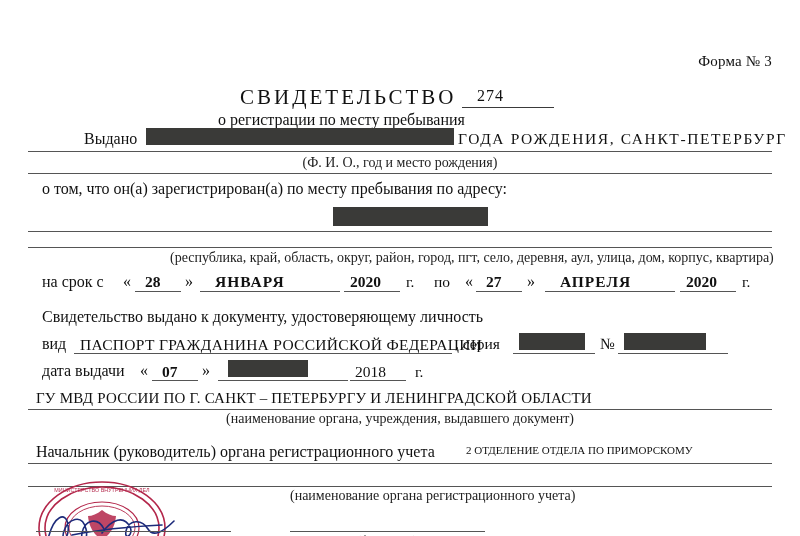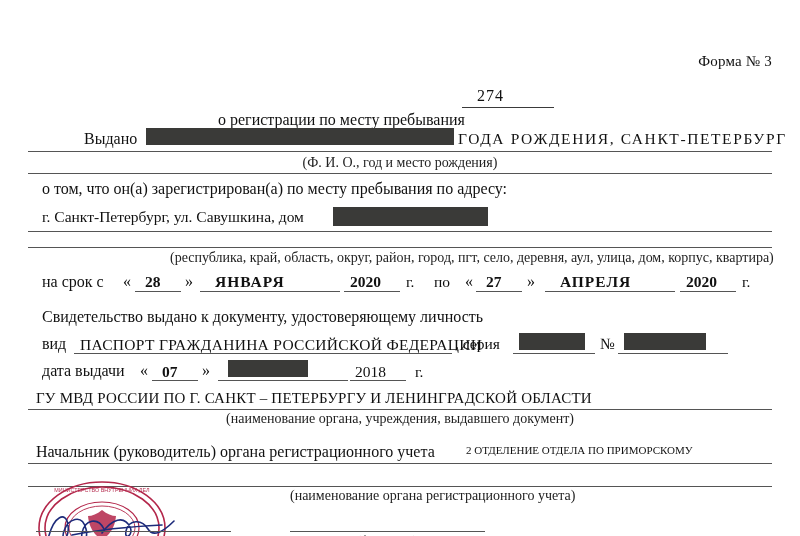--- a/index.html
+++ b/index.html
@@ -121,35 +121,35 @@
     background: #ffffff;
   }
 </style>
 </head>
 <body>
 
 <div class="page">
 
   <div class="form-no">Форма № 3</div>
 
+  <div class="title">СВИДЕТЕЛЬСТВО</div>
   <div class="title-num">274</div>
   <div class="title-num-rule"></div>
   <div class="subtitle">о регистрации по месту пребывания</div>
 
   <div class="row-label" style="left:84px; top:95px;">Выдано</div>
   <div class="redact" style="left:146px; top:93px; width:308px; height:17px;"></div>
   <div class="val val-sp" style="left:458px; top:95px;">ГОДА РОЖДЕНИЯ, САНКТ-ПЕТЕРБУРГ</div>
   <div class="rule" style="left:28px; top:116px; width:744px;"></div>
   <div class="caption" style="left:245px; top:120px; width:310px;">(Ф. И. О., год и место рождения)</div>
 
   <div class="rule" style="left:28px; top:138px; width:744px;"></div>
 
   <div class="row-label" style="left:42px; top:145px;">о том, что он(а) зарегистрирован(а) по месту пребывания по адресу:</div>
 
-  <div class="val" style="left:42px; top:173px;">г. Санкт-Петербург, ул. Савушкина, дом</div>
   <div class="redact" style="left:333px; top:172px; width:155px; height:19px;"></div>
   <div class="rule" style="left:28px; top:196px; width:744px;"></div>
   <div class="rule" style="left:28px; top:212px; width:744px;"></div>
   <div class="caption" style="left:170px; top:215px; width:460px;">(республика, край, область, округ, район, город, пгт, село, деревня, аул, улица, дом, корпус, квартира)</div>
 
   <div class="row-label" style="left:42px; top:238px;">на срок с</div>
   <div class="quote" style="left:123px; top:238px;">«</div>
   <div class="val" style="left:145px; top:238px; font-weight:bold;">28</div>
   <div class="rule" style="left:135px; top:256px; width:46px;"></div>
   <div class="quote" style="left:185px; top:238px;">»</div>

